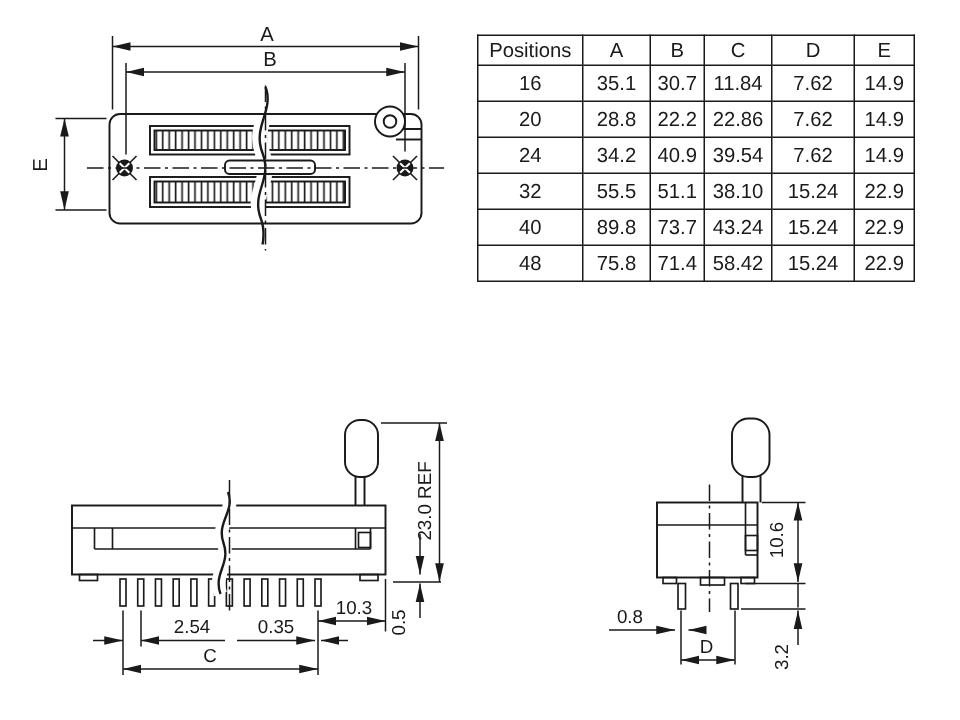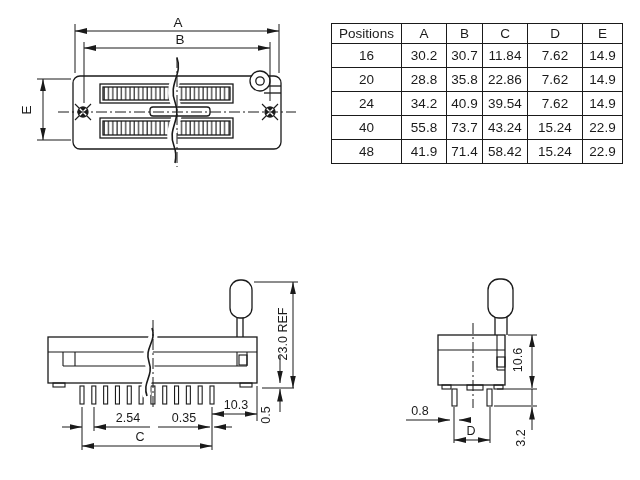--- a/index.html
+++ b/index.html
@@ -3,21 +3,21 @@
 <meta charset="utf-8">
 <style>
   html,body{margin:0;padding:0;background:#e8e8e8;}
   #screen{position:relative;width:640px;height:480px;background:#ffffff;overflow:hidden;
           font-family:"Liberation Sans", sans-serif;color:#1a1a1a;}
   #drawing{position:absolute;left:0;top:0;}
   svg text{font-family:"Liberation Sans", sans-serif;fill:#1a1a1a;}
   .dim-label{font-size:12.5px;}
   .big-label{font-size:13.5px;}
 
-  #dim-table{position:absolute;left:307px;top:23px;padding-left:24px;}
+  #dim-table{position:absolute;left:294px;top:23px;padding-left:24px;}
   #dim-table table{border-collapse:collapse;table-layout:fixed;}
   #dim-table td,#dim-table th{border:1.6px solid #1a1a1a;padding:0;margin:0;
       font-size:13.5px;font-weight:normal;text-align:center;vertical-align:middle;
       white-space:nowrap;overflow:hidden;color:#1a1a1a;}
   #dim-table th{height:19px;}
   #dim-table td{height:23px;}
 </style>
 </head>
 <body>
 
@@ -245,53 +245,61 @@
             <th>A</th>
             <th>B</th>
             <th>C</th>
             <th>D</th>
             <th>E</th>
           </tr>
         </thead>
       <tbody id="tbl-body">
           <tr>
             <td>16</td>
-            <td>30.2</td>
+            <td>35.1</td>
             <td>30.7</td>
             <td>11.84</td>
             <td>7.62</td>
             <td>14.9</td>
           </tr>
           <tr>
             <td>20</td>
             <td>28.8</td>
-            <td>35.8</td>
+            <td>22.2</td>
             <td>22.86</td>
             <td>7.62</td>
             <td>14.9</td>
           </tr>
           <tr>
             <td>24</td>
             <td>34.2</td>
             <td>40.9</td>
             <td>39.54</td>
             <td>7.62</td>
             <td>14.9</td>
           </tr>
           <tr>
+            <td>32</td>
+            <td>55.5</td>
+            <td>51.1</td>
+            <td>38.10</td>
+            <td>15.24</td>
+            <td>22.9</td>
+          </tr>
+          <tr>
             <td>40</td>
-            <td>55.8</td>
+            <td>89.8</td>
             <td>73.7</td>
             <td>43.24</td>
             <td>15.24</td>
             <td>22.9</td>
           </tr>
           <tr>
             <td>48</td>
-            <td>41.9</td>
+            <td>75.8</td>
             <td>71.4</td>
             <td>58.42</td>
             <td>15.24</td>
             <td>22.9</td>
           </tr>
         </tbody>
     </table>
   </div>
 
 </div>

